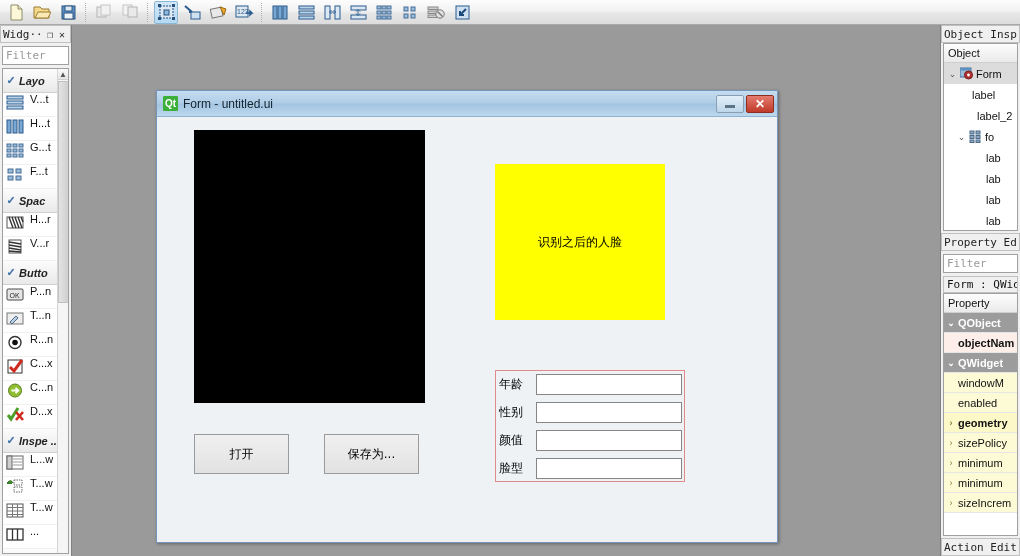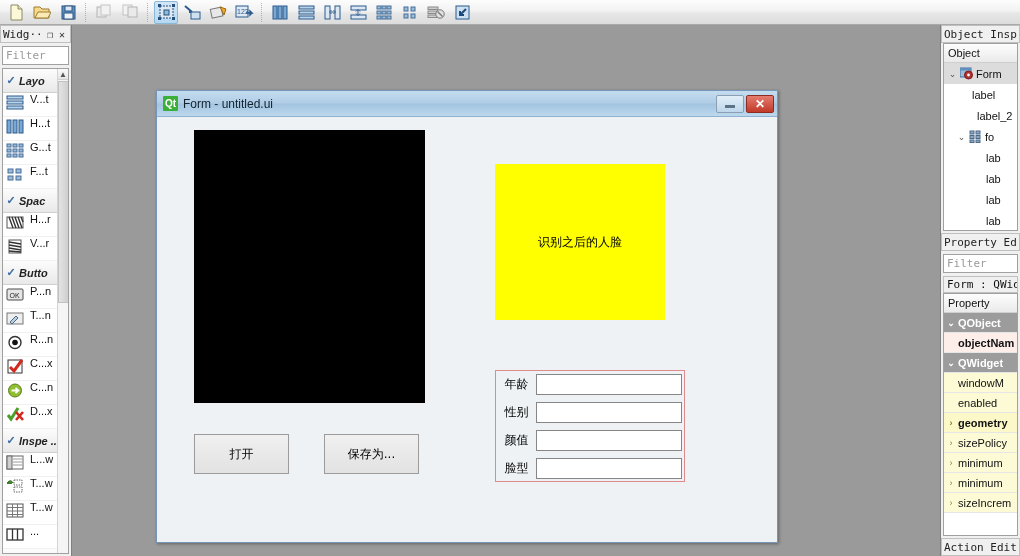--- a/index.html
+++ b/index.html
@@ -182,21 +182,20 @@
   #btn-open { left: 37px; top: 317px; }
   #btn-saveas { left: 167px; top: 317px; }
 
   #formlayout {
     position: absolute; left: 338px; top: 253px;
     width: 190px; height: 112px;
     border: 1px solid #e08b8b;
     padding: 2px;
     display: flex; flex-direction: column;
     justify-content: space-between;
-    text-align: center;
   }
   .fl-row { display: flex; align-items: center; height: 22px; }
   .fl-lbl {
     width: 36px; font-size: 12px; color: #000;
     font-family: "DejaVu Sans", sans-serif;
     padding-left: 1px;
   }
   .fl-input {
     flex: 1; height: 21px; background: #fff;
     border: 1px solid #868686; margin-left: 2px;

